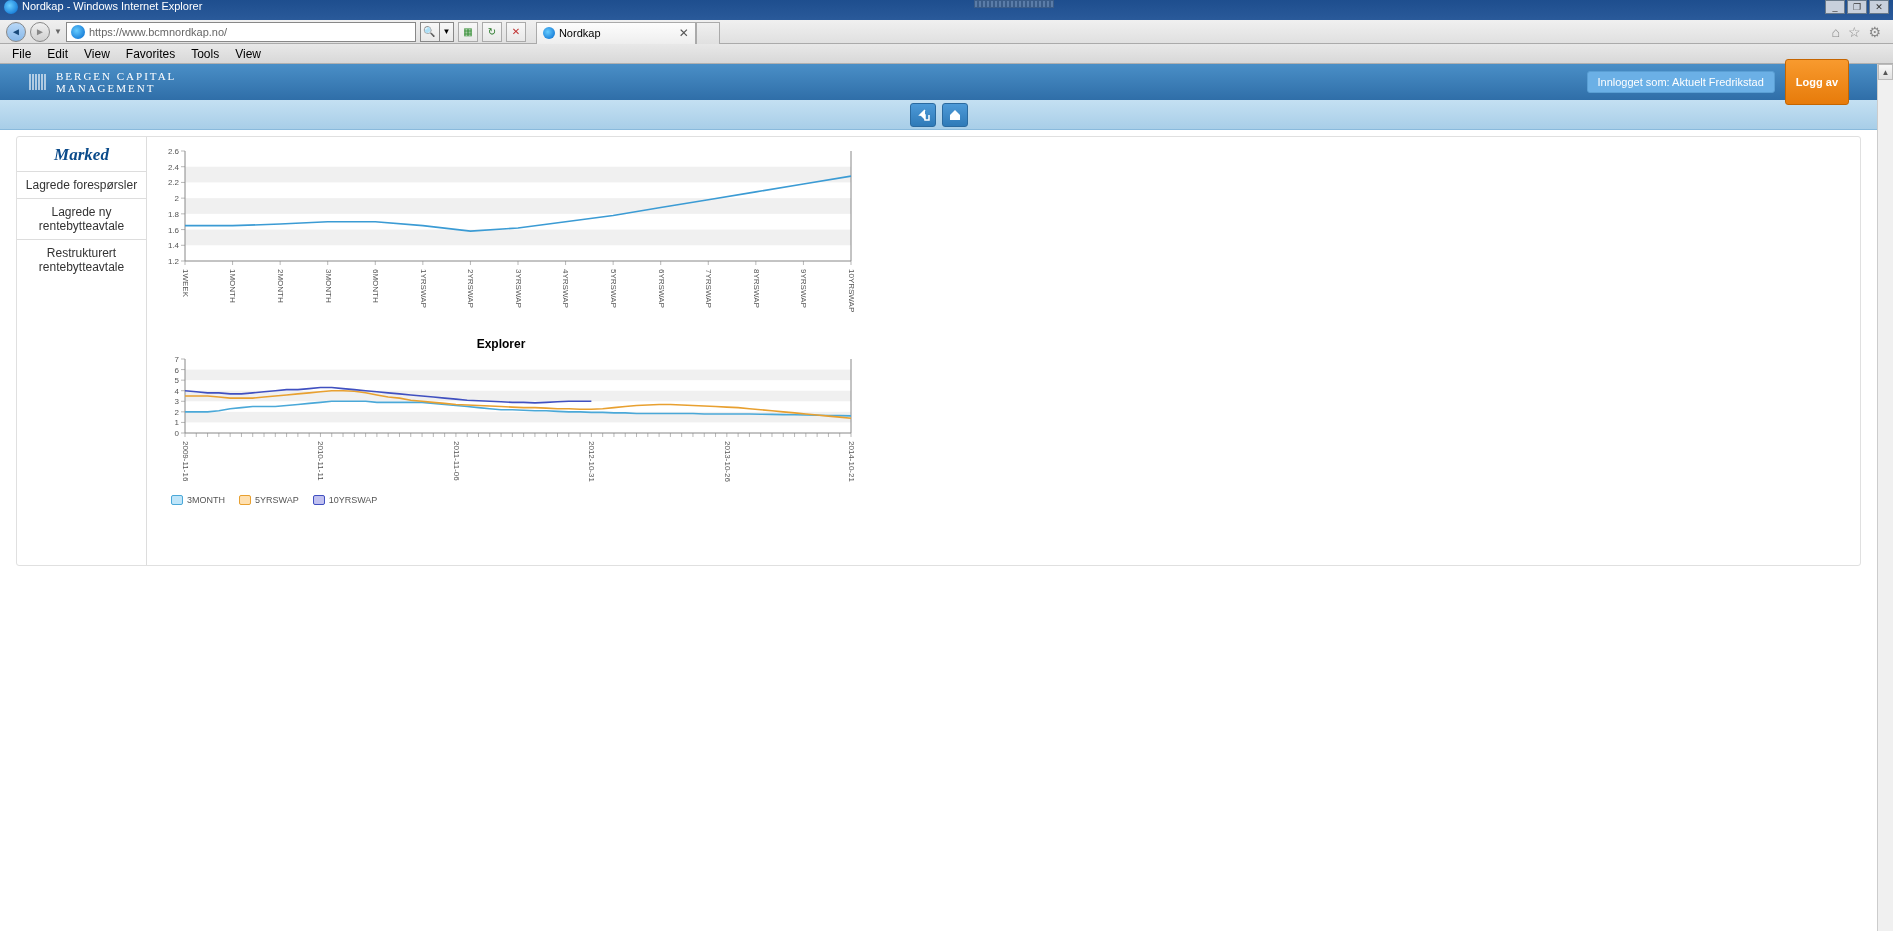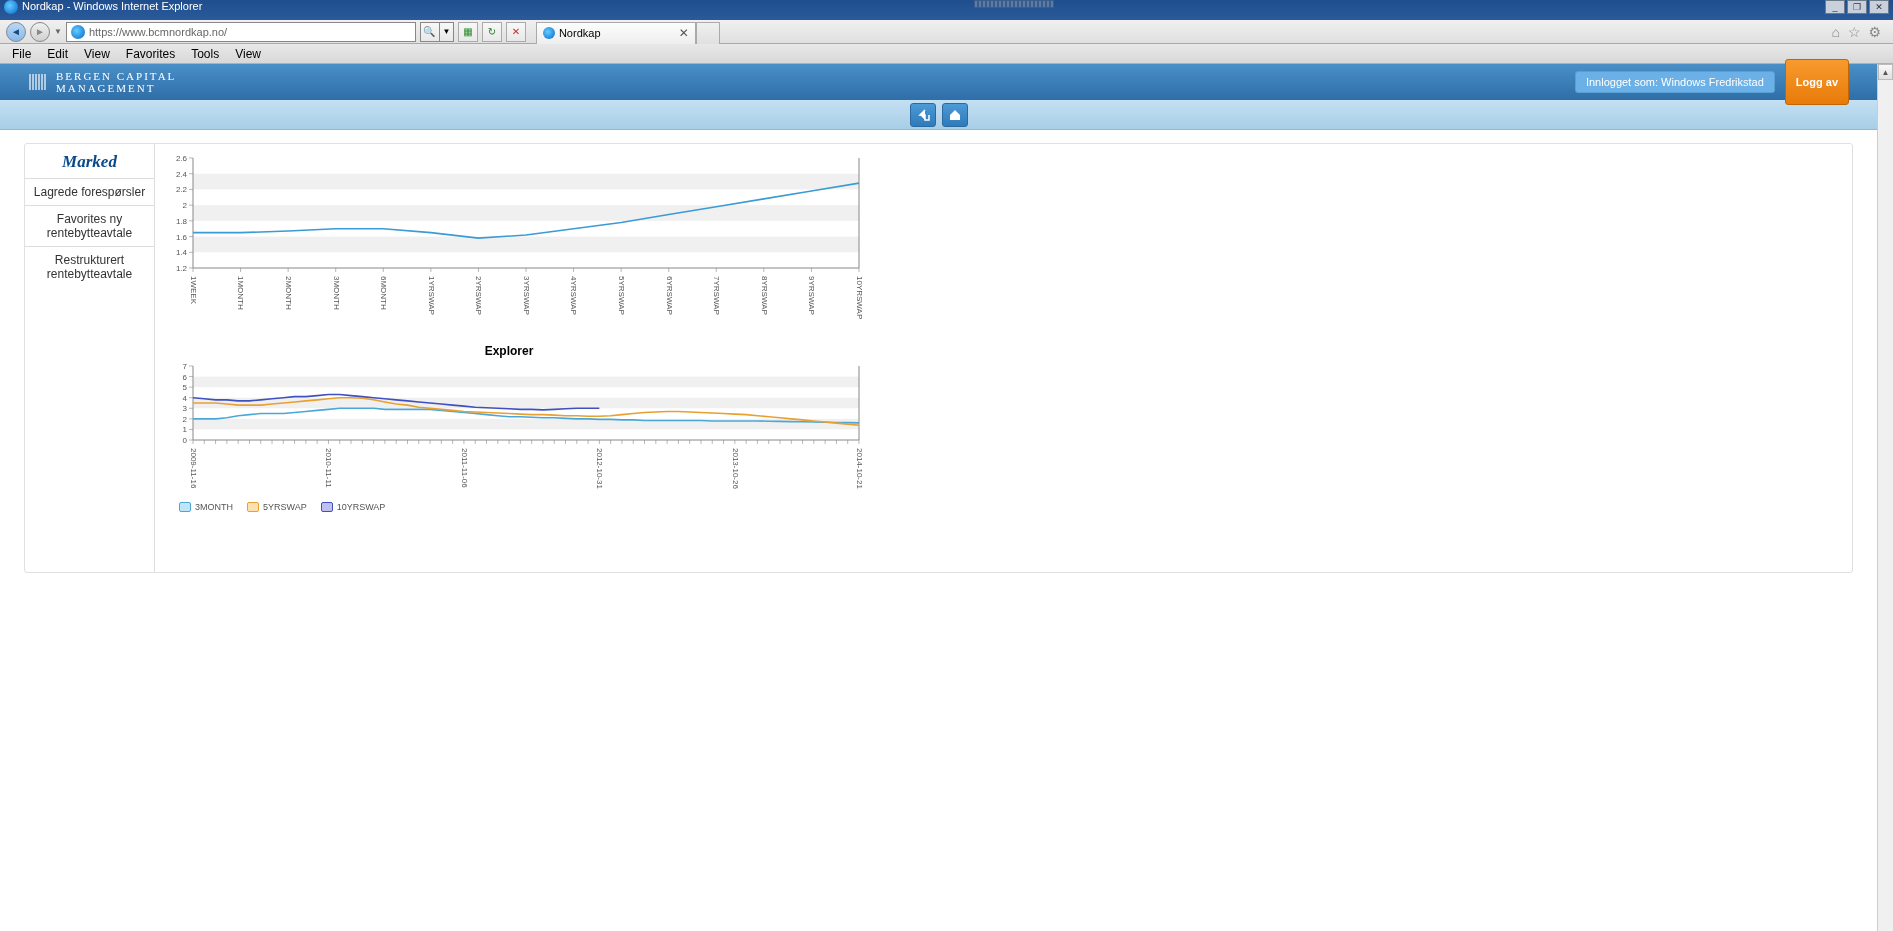--- a/index.html
+++ b/index.html
@@ -47,21 +47,21 @@
 .brand-logo { width: 20px; height: 20px; }
 .brand-logo svg { width: 20px; height: 20px; }
 .brand-text { font-family: Georgia, serif; font-size: 11px; letter-spacing: 2px; line-height: 1.1; }
 .header-right { margin-left: auto; display: flex; align-items: center; gap: 10px; }
 .user-box { background: #6bb0e6; color: #fff; border: 1px solid #5a9fd4; border-radius: 3px; padding: 4px 10px; font-size: 11px; }
 .logout-btn { background: linear-gradient(#f89a2e,#e77b0a); color: #fff; border: 1px solid #c56500; border-radius: 3px; padding: 16px 10px; font-size: 11px; font-weight: bold; }
 
 .app-subbar { height: 30px; background: linear-gradient(#c4e0f2,#a8cee8); display: flex; align-items: center; justify-content: center; gap: 6px; border-bottom: 1px solid #8abadc; }
 .sub-btn { width: 26px; height: 24px; background: linear-gradient(#4d9ad8,#2f7ab8); border: 1px solid #2a6aa0; border-radius: 3px; color: #fff; display: flex; align-items: center; justify-content: center; font-size: 13px; }
 
-.content-wrap { padding: 6px 24px; margin-top: 7px; }
+.content-wrap { padding: 6px 16px; }
 .panel { border: 1px solid #e0e0e0; border-radius: 3px; display: flex; min-height: 430px; }
 .sidebar { width: 130px; border-right: 1px solid #ddd; }
 .sidebar-title { font-family: Georgia, serif; font-weight: bold; font-style: italic; color: #0a4a8a; font-size: 17px; text-align: center; padding: 8px 0 6px; }
 .sidebar-item { border-top: 1px solid #ddd; padding: 6px 8px; font-size: 12px; color: #333; text-align: center; }
 .main-area { flex: 1; padding: 10px 14px; position: relative; }
 
 .chart-block { margin-bottom: 20px; }
 .chart-title { font-size: 12px; font-weight: bold; text-align: center; margin-bottom: 4px; width: 680px; }
 .chart-svg { display: block; }
 .legend-row { display: flex; gap: 14px; margin-top: 10px; margin-left: 10px; font-size: 9px; color: #555; align-items: center; }
@@ -148,21 +148,21 @@
                 <line x1="17" y1="2" x2="17" y2="18"></line>
           </g>
             </svg>
         </div>
         <div class="brand-text">
           <div>BERGEN CAPITAL</div>
           <div>MANAGEMENT</div>
         </div>
       </div>
       <div class="header-right">
-        <div class="user-box">Innlogget som: Windows Fredrikstad</div>
+        <div class="user-box">Innlogget som: Aktuelt Fredrikstad</div>
         <div class="logout-btn">Logg av</div>
       </div>
     </div>
 
     <div class="app-subbar">
       <div class="sub-btn">
         <svg width="14" height="14" viewBox="0 0 14 14">
             <path d="M9 2 L4 7 L9 7 L9 12 L13 12 L13 7" fill="none" stroke="#fff" stroke-width="1.5"></path>
             <path d="M9 2 L4 7 L9 12" fill="#fff"></path>
           </svg>
@@ -172,21 +172,21 @@
             <path d="M2 7 L7 2 L12 7 L12 12 L2 12 Z" fill="#fff"></path>
           </svg>
       </div>
     </div>
 
     <div class="content-wrap">
       <div class="panel">
         <div class="sidebar">
           <div class="sidebar-title">Marked</div>
           <div class="sidebar-item">Lagrede forespørsler</div>
-          <div class="sidebar-item">Favorites ny rentebytteavtale</div>
+          <div class="sidebar-item">Lagrede ny rentebytteavtale</div>
           <div class="sidebar-item">Restrukturert rentebytteavtale</div>
         </div>
         <div class="main-area">
 
           <div class="chart-block">
             <svg id="chart1" class="chart-svg" width="700" height="170">
                 <rect x="24" y="82.57142857142856" width="666" height="15.714285714285714" fill="#f0f0f0"></rect>
                 <rect x="24" y="51.142857142857146" width="666" height="15.714285714285714" fill="#f0f0f0"></rect>
                 <rect x="24" y="19.714285714285737" width="666" height="15.714285714285714" fill="#f0f0f0"></rect>
                 <line x1="20" y1="114" x2="24" y2="114" stroke="#888" stroke-width="0.6"></line>

